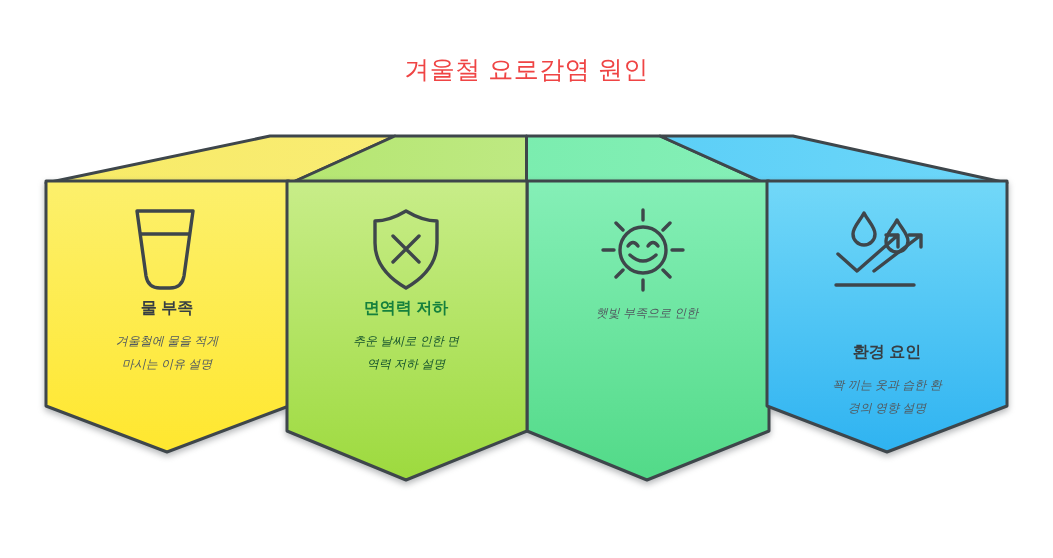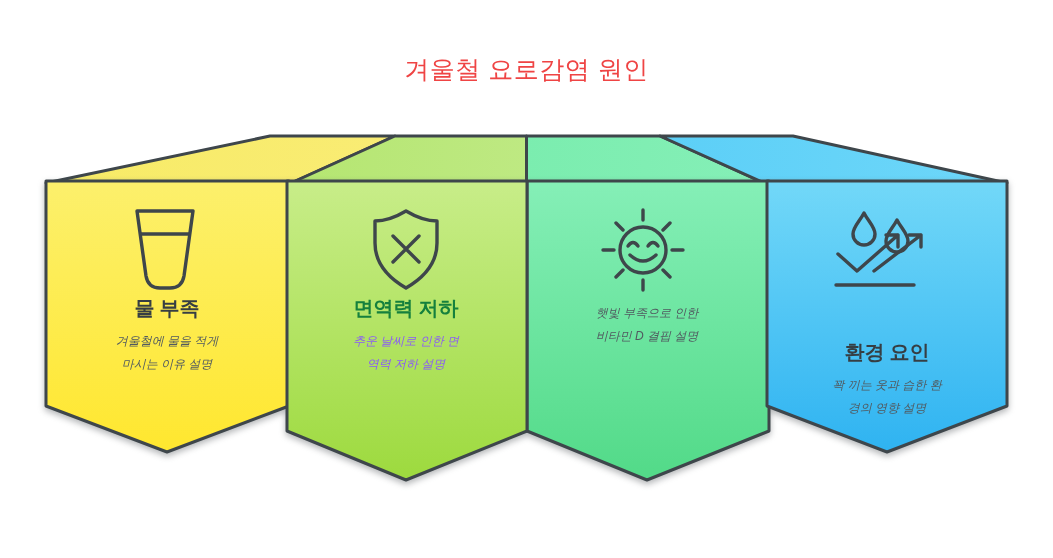--- a/index.html
+++ b/index.html
@@ -7,21 +7,21 @@
     position:relative;width:1053px;height:558px;background:#ffffff;overflow:hidden;
     font-family:"Liberation Sans", sans-serif;
   }
   .title{
     position:absolute;top:53px;left:0;width:1053px;text-align:center;
     font-size:25px;font-weight:500;letter-spacing:0.5px;margin:0;
   }
   .diagram-svg{position:absolute;left:0;top:0;}
   .faces{filter:drop-shadow(0 3px 3px rgba(90,95,100,0.45));}
   .panel-text{position:absolute;width:230px;text-align:center;pointer-events:none;}
-  .panel-text h2{margin:0;font-size:20px;font-weight:700;line-height:28px;font-family:Liberation Serif, serif;}
+  .panel-text h2{margin:0;font-size:16px;font-weight:700;line-height:28px;}
   .panel-text p{margin:8px 0 0 0;font-size:12px;line-height:23px;font-style:italic;}
   .panel-text p span{display:block;}
 </style>
 </head>
 <body>
 
 <div class="stage">
 
   <h1 class="title" style="color: #ef4444;">겨울철 요로감염 원인</h1>
 
@@ -109,30 +109,29 @@
   <div class="panel-text" style="left:52px;top:294px;">
     <h2 style="color: rgb(54, 62, 67);">물 부족</h2>
     <p style="color: rgb(81, 90, 96);">
       <span>겨울철에 물을 적게</span>
       <span>마시는 이유 설명</span>
     </p>
   </div>
 
   <div class="panel-text" style="left:291px;top:294px;">
     <h2 style="color: #15803d;">면역력 저하</h2>
-    <p style="color: #8b5cf6;">
+    <p style="color: #14532d;">
       <span>추운 날씨로 인한 면</span>
       <span>역력 저하 설명</span>
     </p>
   </div>
 
   <div class="panel-text" style="left:532px;top:294px;">
     <p style="color: rgb(81, 90, 96);">
       <span>햇빛 부족으로 인한</span>
-      <span>비타민 D 결핍 설명</span>
     </p>
   </div>
 
   <div class="panel-text" style="left:772px;top:294px;margin-top:44px;">
     <h2 style="color: rgb(54, 62, 67);">환경 요인</h2>
     <p style="color: rgb(81, 90, 96);">
       <span>꽉 끼는 옷과 습한 환</span>
       <span>경의 영향 설명</span>
     </p>
   </div>

